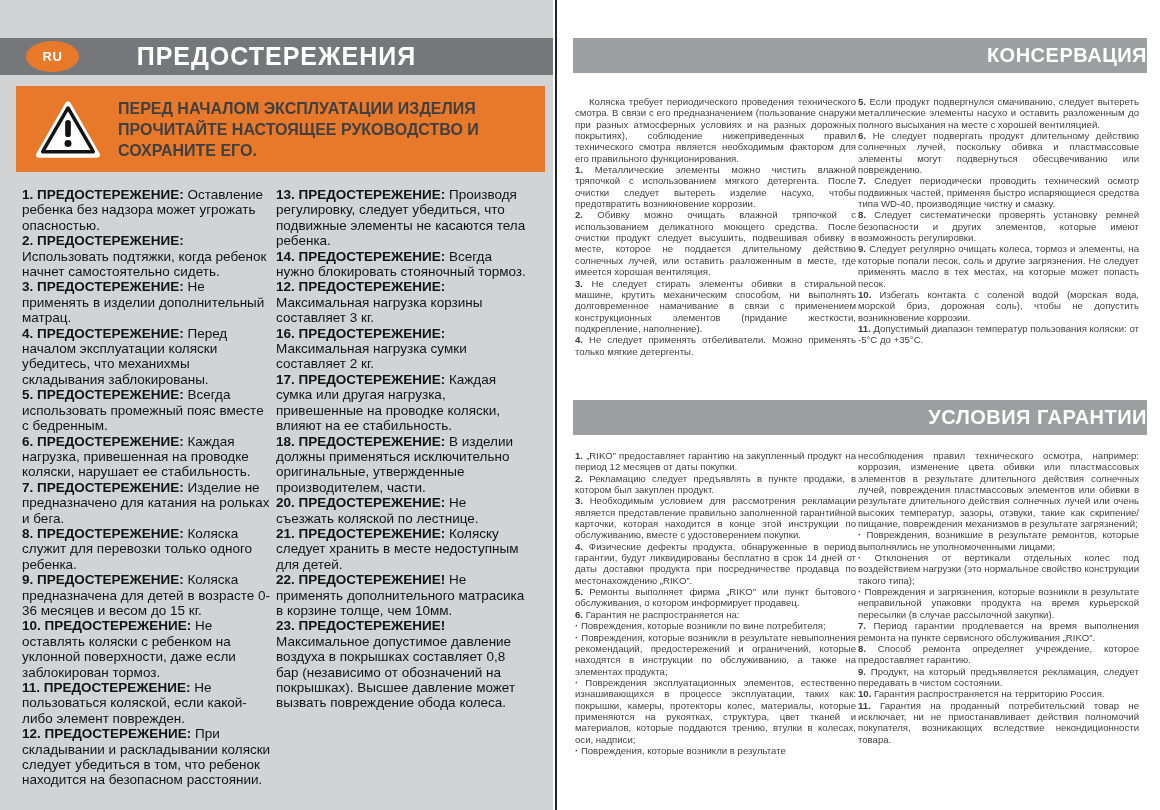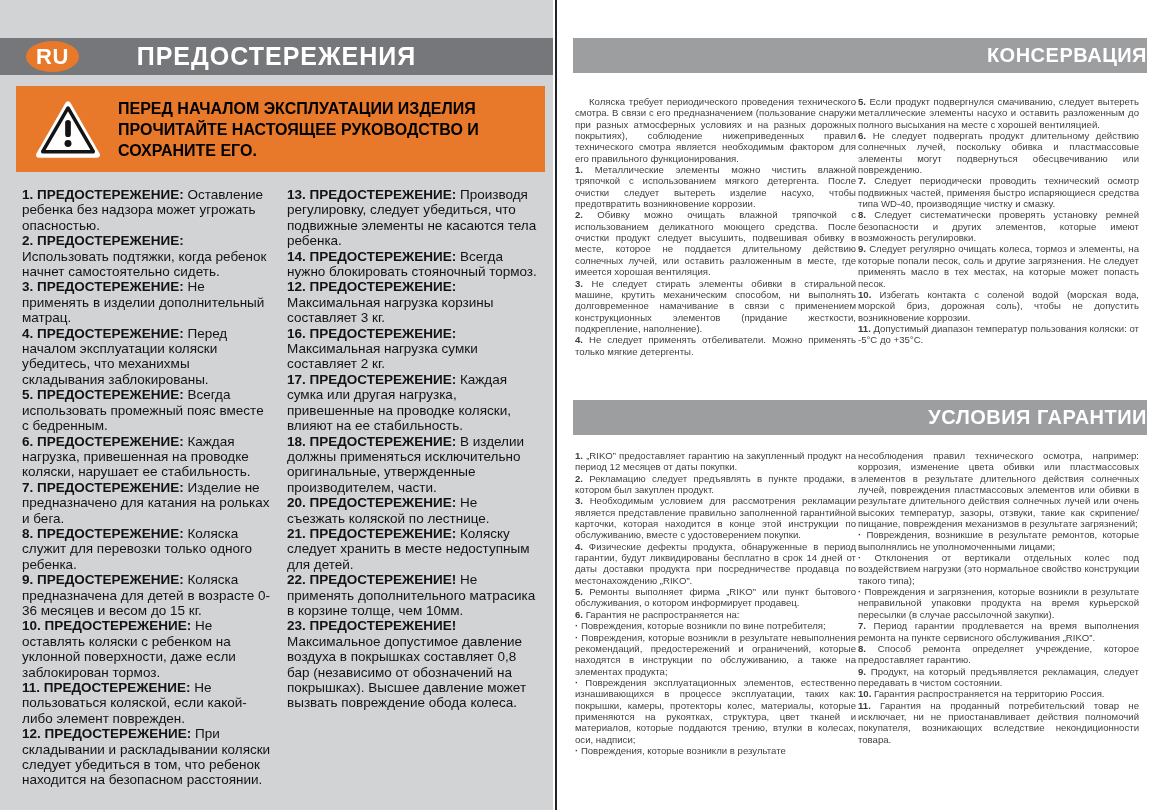--- a/index.html
+++ b/index.html
@@ -22,35 +22,35 @@
   }
   .left-title {
     position:absolute; left:0; top:0; width:100%; height:37px;
     display:flex; align-items:center; justify-content:center;
     color:#ffffff; font-size:25px; font-weight:bold; letter-spacing:1px;
   }
   .ru-badge {
     position:absolute; left:26px; top:3px; width:53px; height:31px;
     background:#e8792a; border-radius:50%;
     display:flex; align-items:center; justify-content:center;
-    color:#ffffff; font-size:22px; font-weight:bold; letter-spacing:.5px;
+    color:#ffffff; font-size:13px; font-weight:bold; letter-spacing:.5px;
   }
   .notice {
     position:absolute; left:16px; top:86px; width:529px; height:86px;
     background:#e8792a;
     display:flex; align-items:center; gap:18px; padding:0 14px 0 20px;
   }
   .tri { flex:0 0 auto; display:flex; }
   .notice-text {
-    color:#000000; font-size:16px; font-weight:bold; line-height:21px;
+    color:#404040; font-size:16px; font-weight:bold; line-height:21px;
     max-width:392px;
   }
   .warn-cols {
     position:absolute; left:22px; top:187px; width:516px; height:616px;
-    display:flex; gap:14px; overflow:hidden;
+    display:flex; gap:3px; overflow:hidden;
   }
   .warn-col { width:251px; font-size:13.5px; line-height:15.4px; color:#131313; }
   .warn-col p { margin:0; }
   .warn-col b { font-weight:bold; }
   
   .divider { position:absolute; left:555px; top:0; width:2px; height:810px; background:#222326; }
   
   .right-page { position:absolute; left:557px; top:0; width:603px; height:810px; background:#ffffff; }
   .gray-bar {
     position:absolute; left:16px; width:574px; height:35px;

